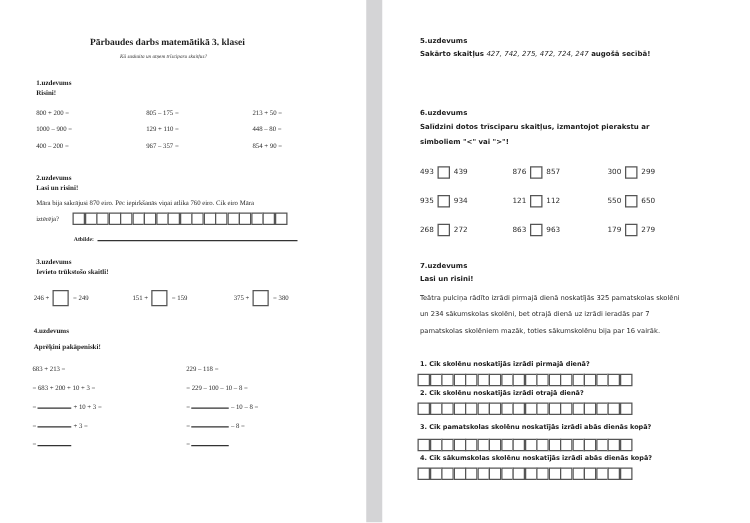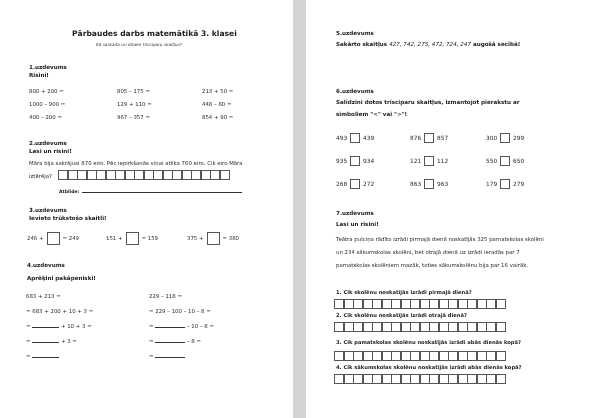--- a/index.html
+++ b/index.html
@@ -1,19 +1,19 @@
 <!DOCTYPE html>
 <html><head>
 <meta charset="utf-8">
 <style>
   * { box-sizing: border-box; margin: 0; padding: 0; }
   html, body { width: 600px; height: 418px; overflow: hidden; background: #ffffff; }
   body { font-family: "DejaVu Sans", "Liberation Sans", sans-serif; color: #222; position: relative; }
   .page { position: absolute; top: 0; height: 418px; background: #fff; }
-  #page-left { left: 0; width: 280px; }
+  #page-left { left: 0; width: 280px; font-family: Liberation Serif, serif; }
   #page-right { left: 306px; width: 294px; }
   #gutter { position: absolute; left: 293px; top: 0; width: 13px; height: 418px; background: #d4d4d6; }
 
   .abs { position: absolute; white-space: nowrap; }
   .title { font-size: 7.6px; font-weight: bold; color: #1b1b1b; }
   .subtitle { font-size: 4.2px; font-style: italic; color: #333; }
   .h { font-size: 5.6px; font-weight: bold; color: #1b1b1b; }
   .t { font-size: 5.4px; color: #2a2a2a; }
   .bt { font-size: 5.6px; font-weight: bold; color: #1b1b1b; }
   .it { font-style: italic; font-weight: normal; }

